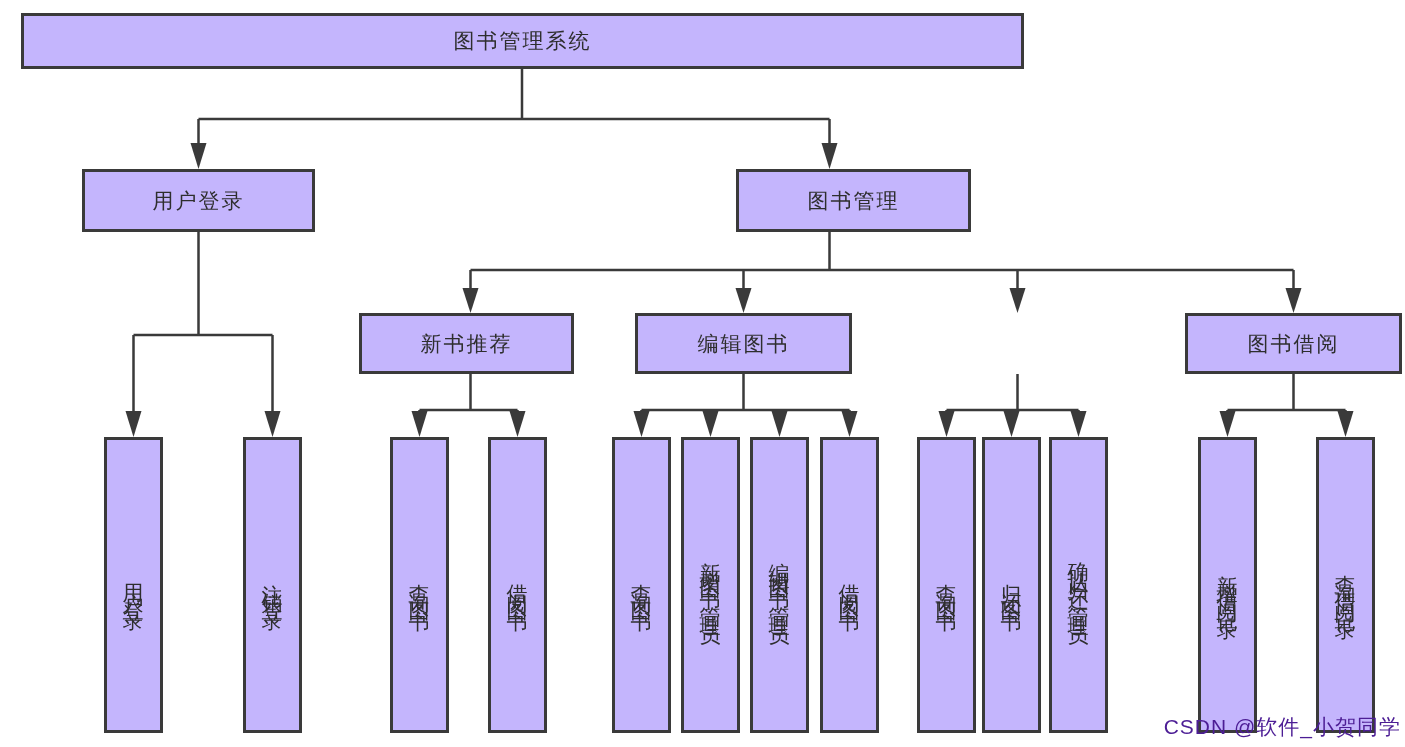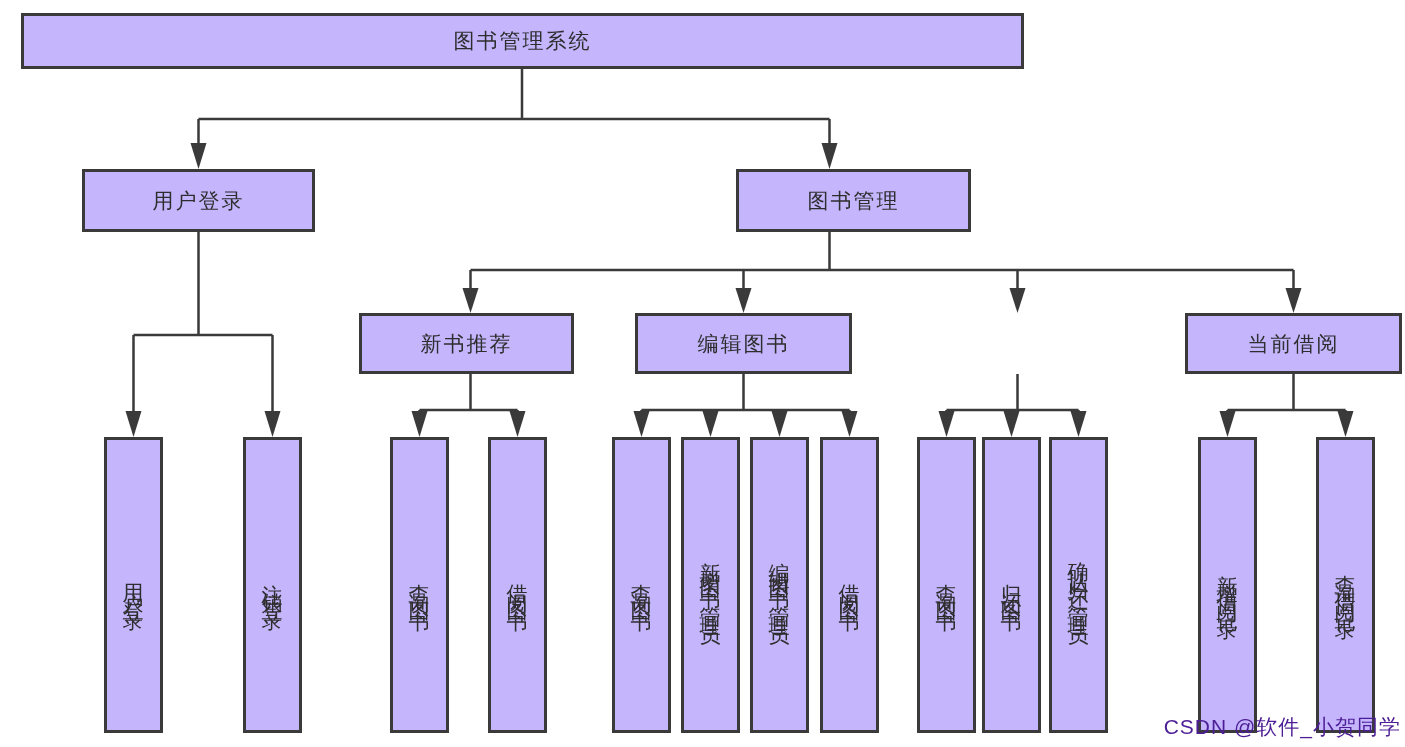--- a/index.html
+++ b/index.html
@@ -132,21 +132,21 @@
     <span class="h-label">图书管理</span>
   </div>
 
   <div class="node" id="node-new-book">
     <span class="h-label">新书推荐</span>
   </div>
   <div class="node" id="node-book-borrow">
     <span class="h-label">编辑图书</span>
   </div>
   <div class="node" id="node-borrow-record">
-    <span class="h-label">当前借阅</span>
+    <span class="h-label">图书借阅</span>
   </div>
 
   <div class="node leaf" id="leaf-a1">
     <span class="v-label">用户登录</span>
   </div>
   <div class="node leaf" id="leaf-a2">
     <span class="v-label">注销登录</span>
   </div>
 
   <div class="node leaf" id="leaf-b1">

